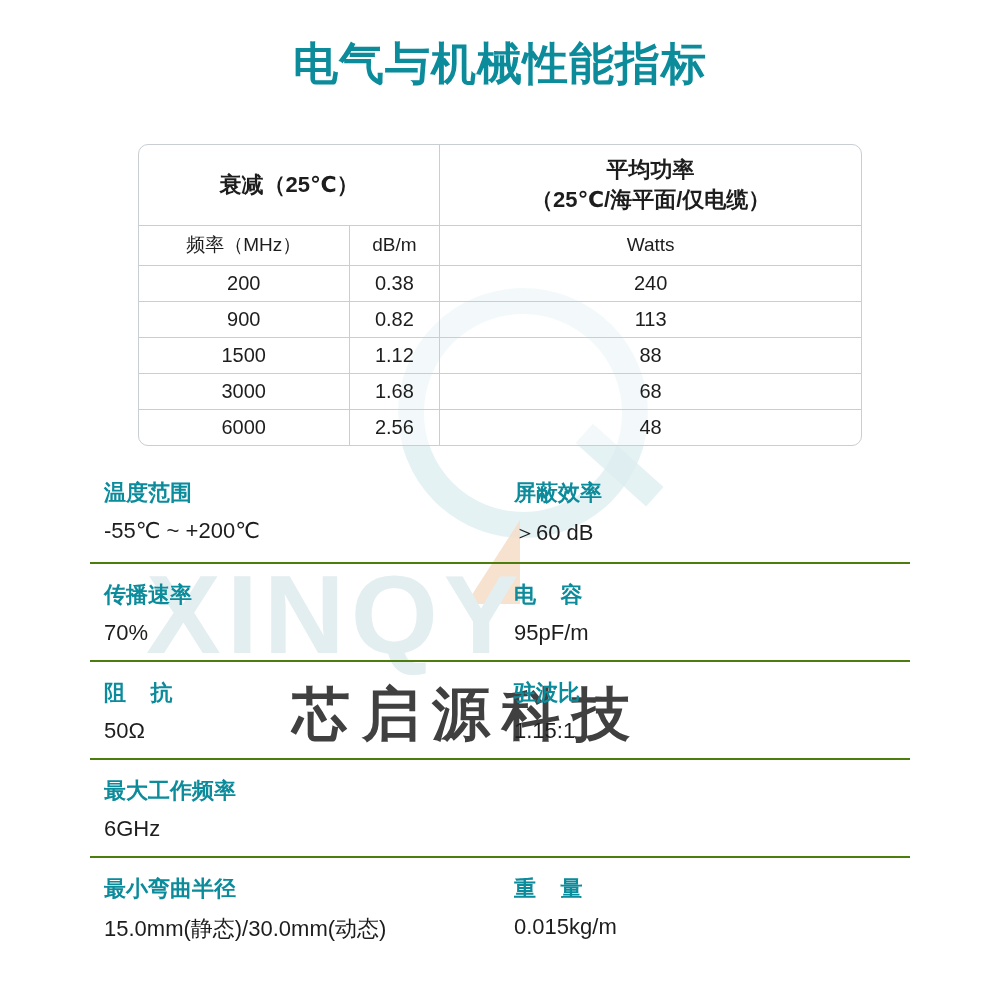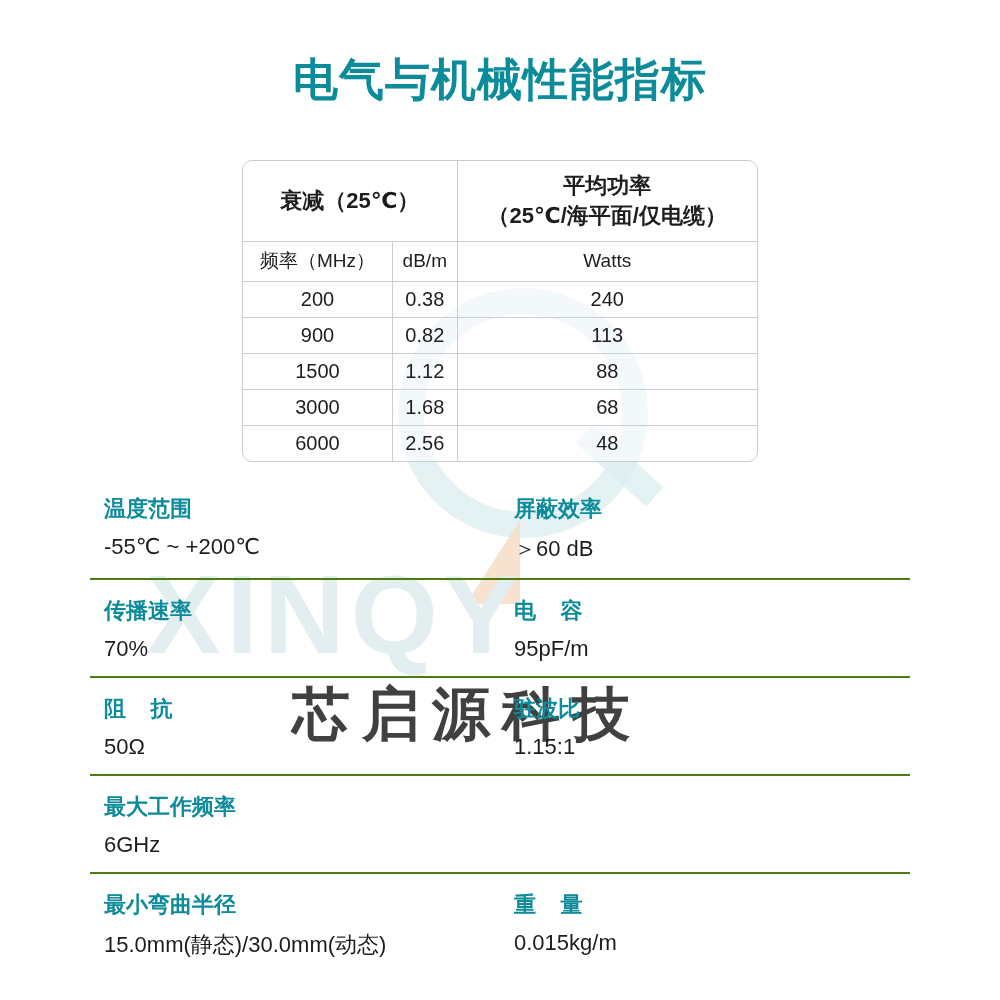--- a/index.html
+++ b/index.html
@@ -84,27 +84,27 @@
     position: relative;
     z-index: 2;
   }
 
   .page-title {
     text-align: center;
     color: #0c8b9b;
     font-size: 45px;
     font-weight: bold;
     letter-spacing: 1px;
-    padding-top: 50px;
+    padding-top: 34px;
   }
 
   
   .table-wrap {
     margin: 50px auto 0 auto;
-    width: 516px;
+    width: 724px;
     border: 1px solid #c9ced2;
     border-radius: 10px;
     overflow: hidden;
     background: rgba(255,255,255,0.55);
   }
   table.spec {
     width: 100%;
     border-collapse: collapse;
     font-size: 20px;
     color: #1d1d1d;

